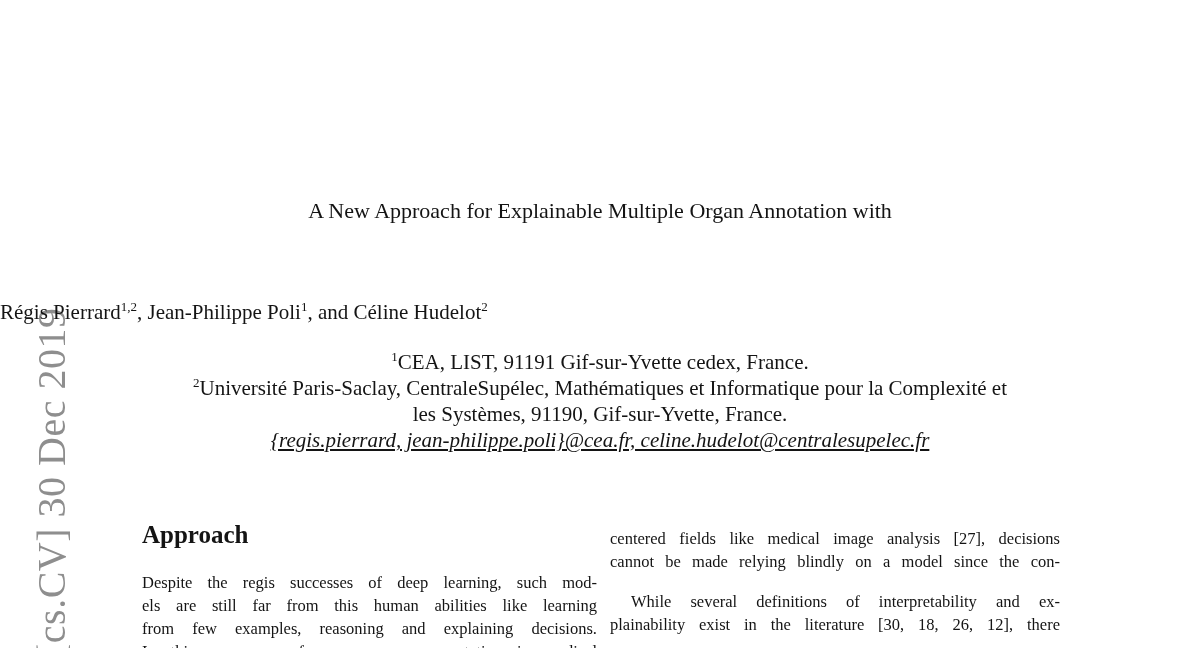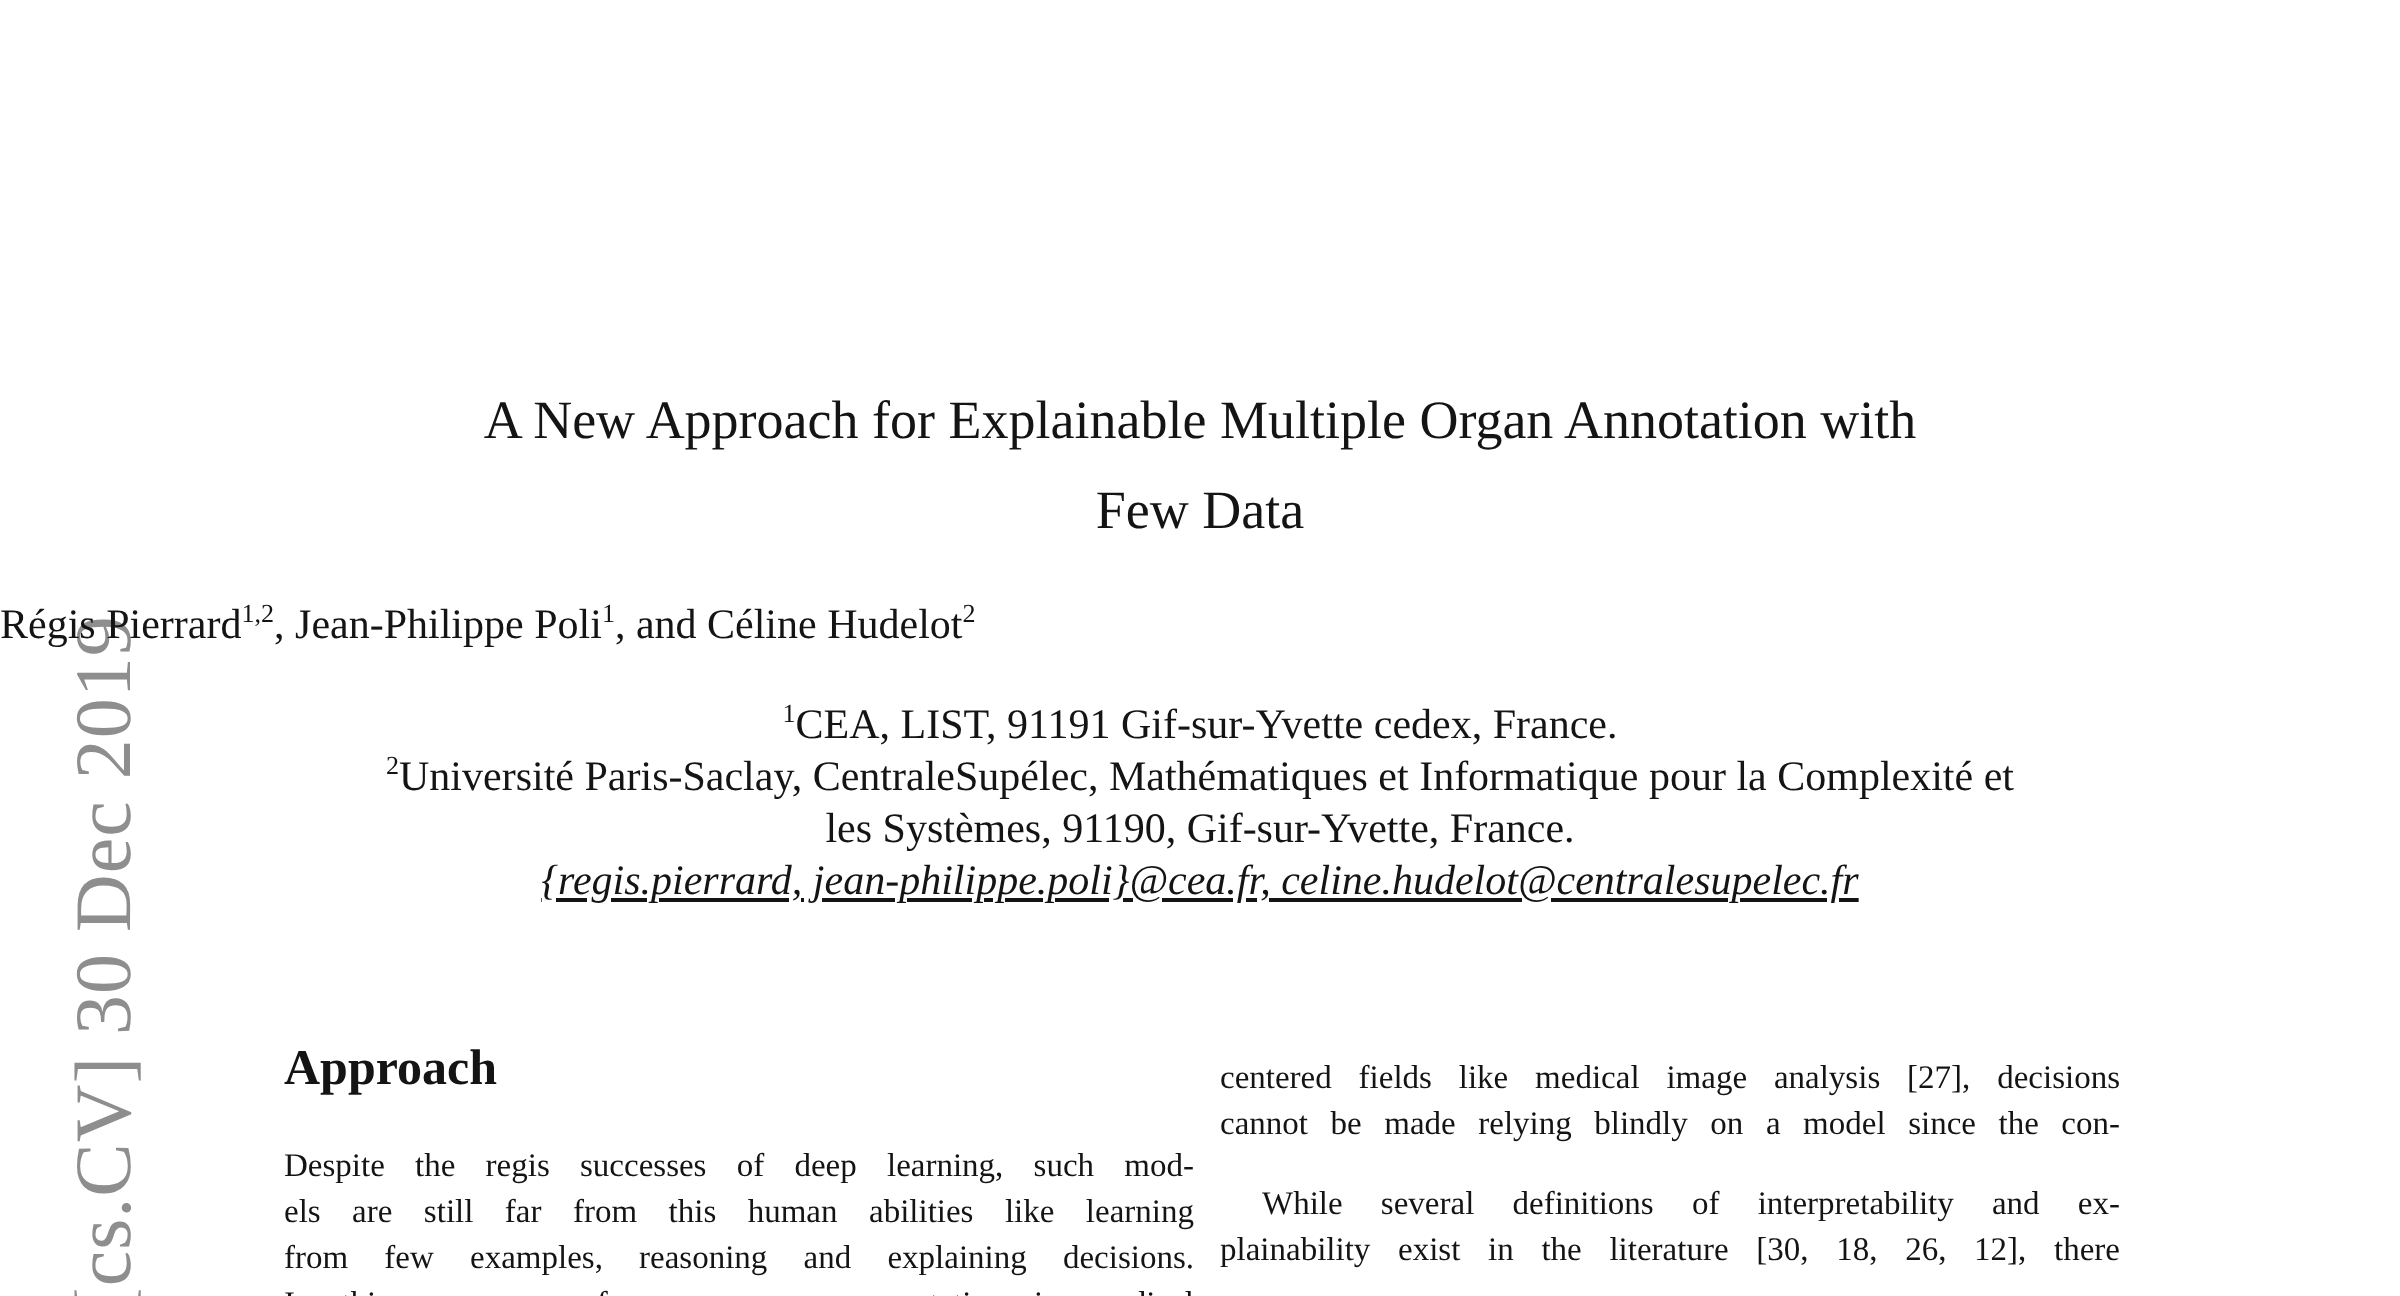--- a/index.html
+++ b/index.html
@@ -28,21 +28,21 @@
     line-height: 1;
     letter-spacing: 0.5px;
   }
   
   .title {
     position: absolute;
     top: 188px;
     left: 0;
     right: 0;
     text-align: center;
-    font-size: 27px;
+    font-size: 22px;
     line-height: 45px;
     font-weight: normal;
     margin: 0;
   }
   .authors {
     position: absolute;
     top: 297px;
     left: 0;
     right: 0;
     text-align: left;
@@ -113,21 +113,20 @@
 </style>
 </head>
 <body>
 
 <div class="page" style="background-color: rgb(255, 255, 255);">
 
   <div class="watermark" style="color: rgb(142, 142, 142);">[cs.CV] 30 Dec 2019</div>
 
   <h1 class="title">
     <span>A New Approach for Explainable Multiple Organ Annotation with</span><br>
-    <span>Few Data</span>
   </h1>
 
   <div class="authors">Régis Pierrard<sup>1,2</sup>, Jean-Philippe Poli<sup>1</sup>, and Céline Hudelot<sup>2</sup></div>
 
   <div class="affiliations">
     <div><sup>1</sup>CEA, LIST, 91191 Gif-sur-Yvette cedex, France.</div>
     <div><sup>2</sup>Université Paris-Saclay, CentraleSupélec, Mathématiques et Informatique pour la Complexité et</div>
     <div>les Systèmes, 91190, Gif-sur-Yvette, France.</div>
     <div class="emails">{regis.pierrard, jean-philippe.poli}@cea.fr, celine.hudelot@centralesupelec.fr</div>
   </div>

